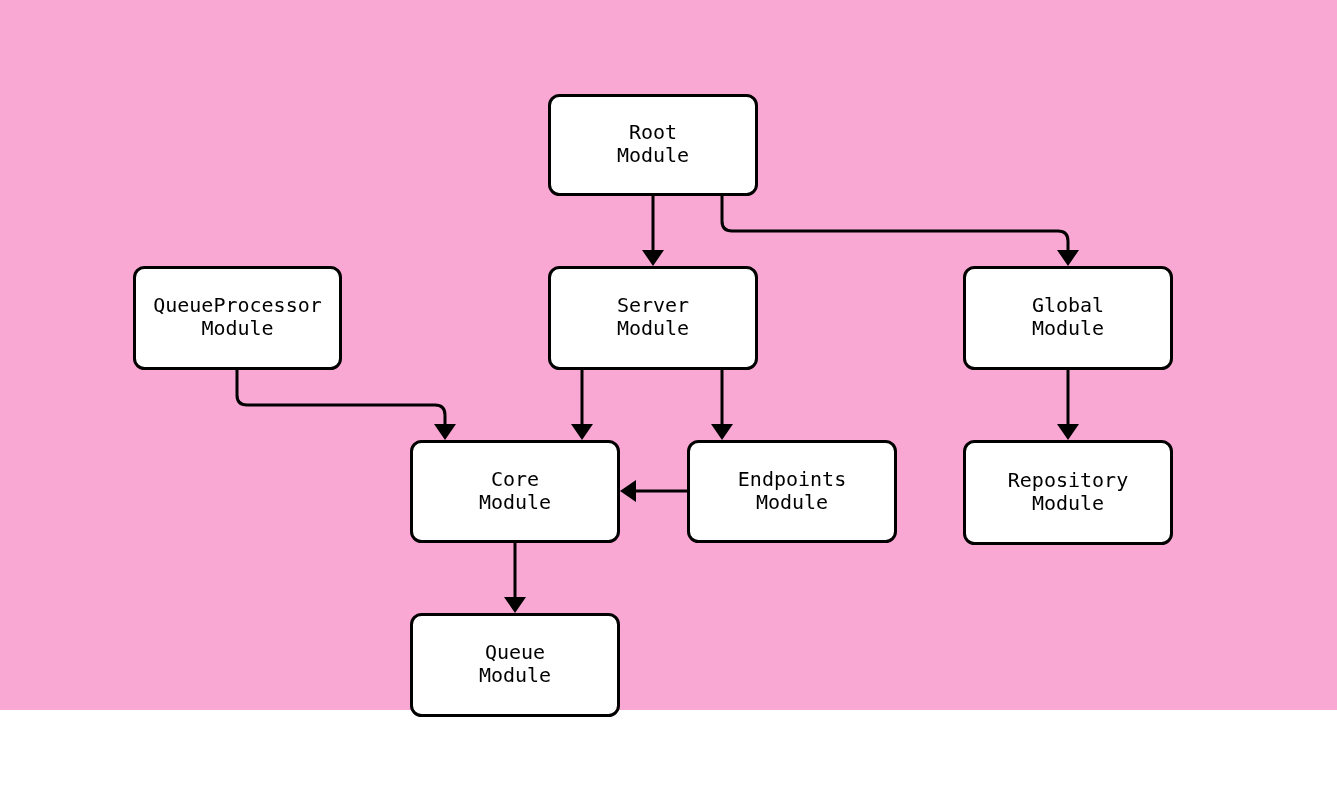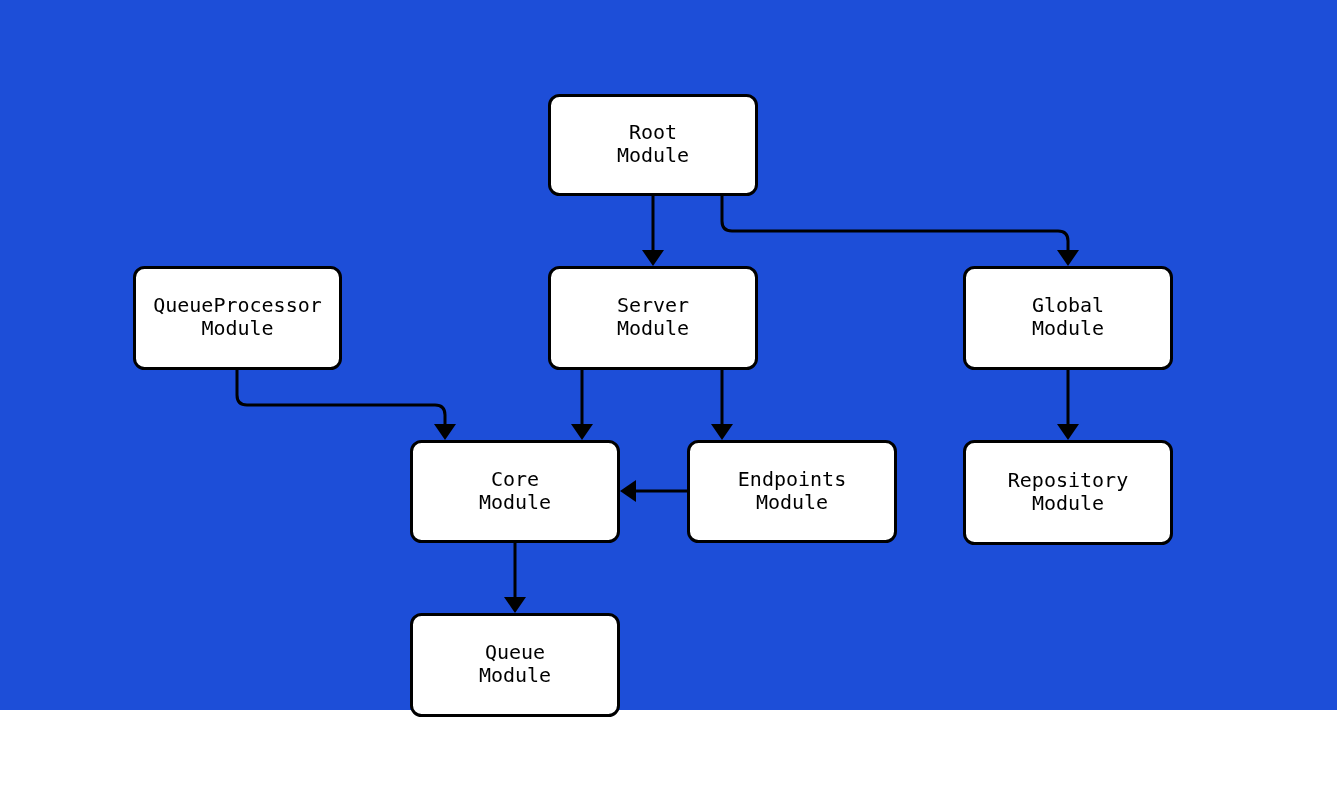--- a/index.html
+++ b/index.html
@@ -10,21 +10,21 @@
   body {
     width: 1337px;
     height: 809px;
     overflow: hidden;
     font-family: "DejaVu Sans Mono", monospace;
   }
   #diagram-root {
     position: relative;
     width: 1337px;
     height: 710px;
-    background: #1d4ed8;
+    background: #f9a8d4;
   }
   svg.diagram-canvas {
     display: block;
     width: 1337px;
     height: 809px;
   }
   .node-box {
     fill: #ffffff;
     stroke: #000000;
     stroke-width: 3;

